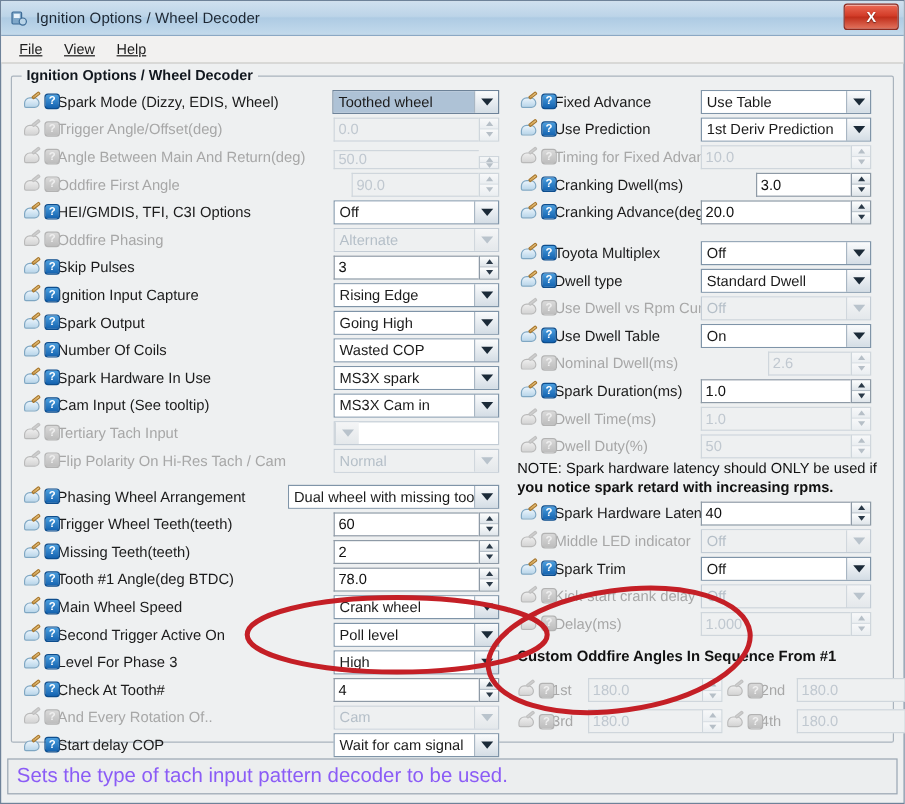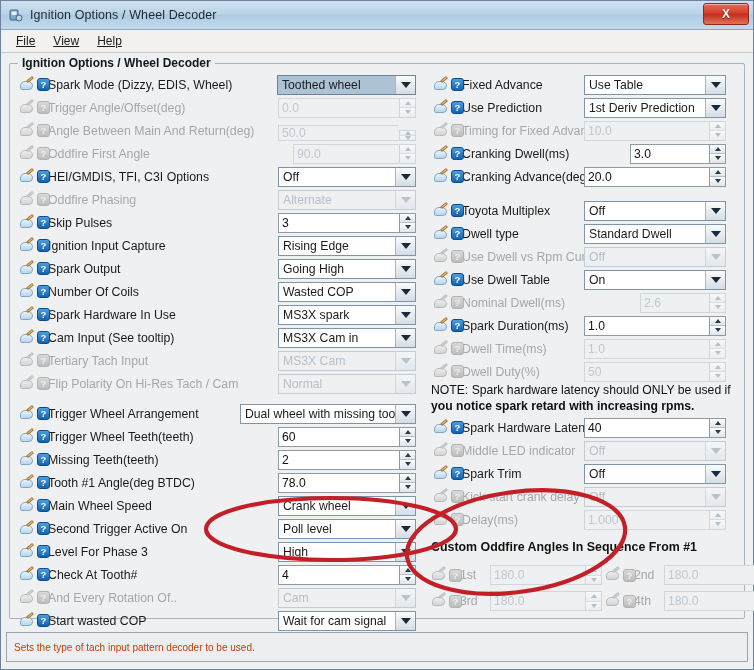--- a/index.html
+++ b/index.html
@@ -118,21 +118,21 @@
   .ofrow{position:relative;height:26px;display:flex;align-items:center;}
   .ofcell{display:flex;align-items:center;}
   .ofcell .icons{width:32px;flex:0 0 32px;padding-left:4px;}
   .ofcell .oflbl{font-size:12.2px;color:#a7a7a7;width:30px;flex:0 0 30px;}
 
   
   .statuswrap{position:absolute;left:3px;right:3px;bottom:3px;height:40px;}
   .statusbar{position:absolute;left:2px;right:2px;top:6px;height:30px;
     border:1px solid #9aa6b2;background:#eceeef;box-sizing:border-box;
     display:flex;align-items:center;padding-left:7px;}
-  .statusbar span{font-size:10px;color:#c2410c;}
+  .statusbar span{font-size:17px;color:#8b5cf6;}
 
   
   .annot{position:absolute;pointer-events:none;}
 </style>
 </head>
 <body>
 
 <div id="app">
 
   <div class="titlebar">
@@ -361,21 +361,20 @@
               </span>
             </div>
             <div class="row">
               <span class="icons">
                 <span class="ico ico-pencil dis"></span>
                 <span class="ico ico-help dis">?</span>
               </span>
               <span class="lbl dis">Tertiary Tach Input</span>
               <span class="ctrlwrap" style="right:2px;">
                 <span class="combo dis" style="width:138px;">
-                  <span class="val">MS3X Cam</span>
                   <span class="arw">
                     <i></i>
                   </span>
                 </span>
               </span>
             </div>
             <div class="row">
               <span class="icons">
                 <span class="ico ico-pencil dis"></span>
                 <span class="ico ico-help dis">?</span>
@@ -389,21 +388,21 @@
                   </span>
                 </span>
               </span>
             </div>
             <div style="height: 7px;"></div>
             <div class="row">
               <span class="icons">
                 <span class="ico ico-pencil"></span>
                 <span class="ico ico-help">?</span>
               </span>
-              <span class="lbl">Trigger Wheel Arrangement</span>
+              <span class="lbl">Phasing Wheel Arrangement</span>
               <span class="ctrlwrap" style="right:2px;">
                 <span class="combo" style="width:176px;">
                   <span class="val">Dual wheel with missing tooth</span>
                   <span class="arw">
                     <i></i>
                   </span>
                 </span>
               </span>
             </div>
             <div class="row">
@@ -544,21 +543,21 @@
                     <i></i>
                   </span>
                 </span>
               </span>
             </div>
             <div class="row">
               <span class="icons">
                 <span class="ico ico-pencil"></span>
                 <span class="ico ico-help">?</span>
               </span>
-              <span class="lbl">Start wasted COP</span>
+              <span class="lbl">Start delay COP</span>
               <span class="ctrlwrap" style="right:2px;">
                 <span class="combo" style="width:138px;">
                   <span class="val">Wait for cam signal</span>
                   <span class="arw">
                     <i></i>
                   </span>
                 </span>
               </span>
             </div>
           </div>

